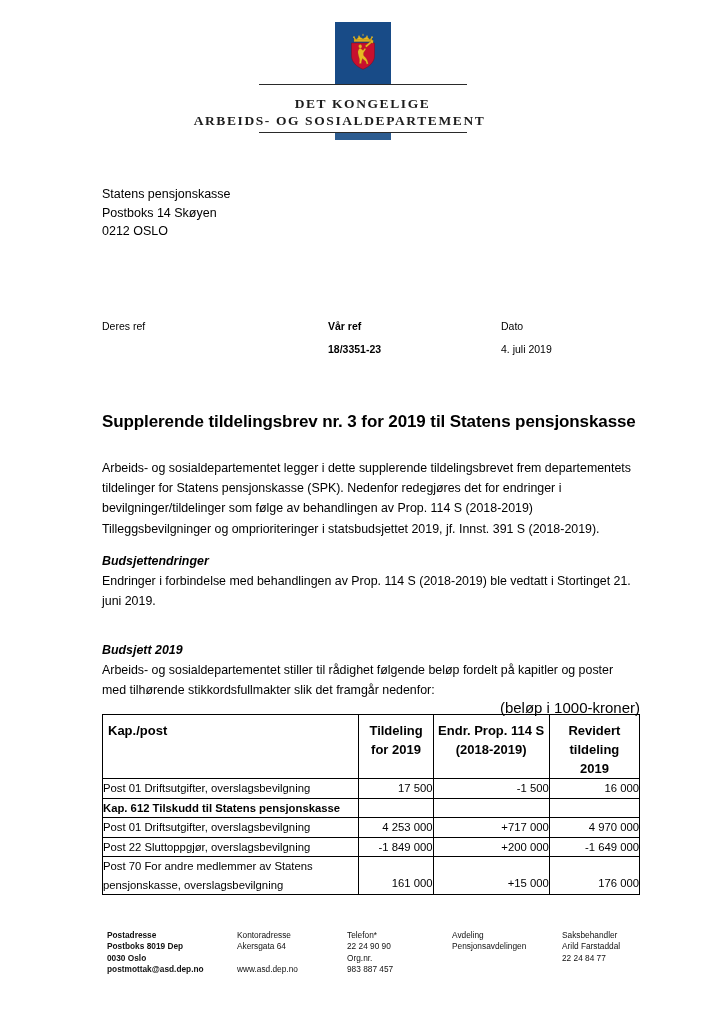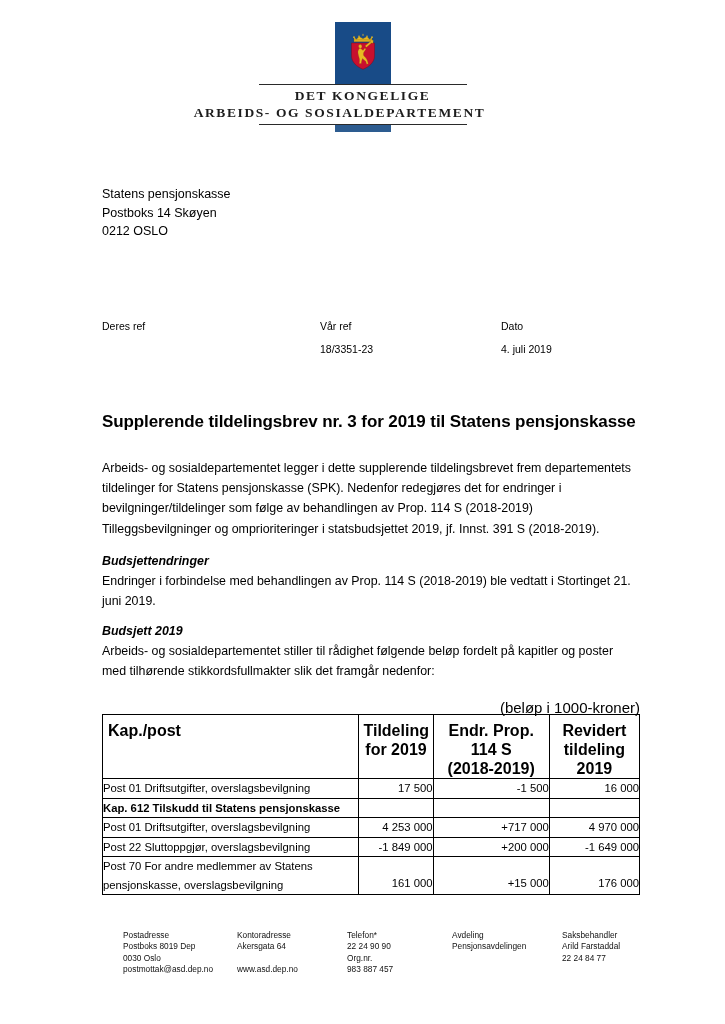--- a/index.html
+++ b/index.html
@@ -61,21 +61,21 @@
   .logo-line1, .logo-line2 {
     font-family: "Liberation Serif", serif;
     font-weight: bold;
     color: #1d1d1d;
     letter-spacing: 1.6px;
     text-align: center;
     white-space: nowrap;
   }
   .logo-line1 {
     font-size: 13.5px;
-    margin: 3px 0 1px 0;
+    margin: 11px 0 1px 0;
   }
   .logo-line2 {
     font-size: 13.5px;
     margin: 0 0 3px 0;
     width: 300px;
     margin-left: -46px;
   }
   .logo-bottom-rule {
     width: 100%;
     height: 1px;
@@ -110,21 +110,21 @@
     left: 0;
     width: 540px;
     font-size: 10.5px;
     line-height: 19px;
   }
   .ref-col {
     position: absolute;
     top: 0;
   }
   .ref-col.c1 { left: 0; }
-  .ref-col.c2 { left: 218px; }
+  .ref-col.c2 { left: 226px; font-weight: bold; }
   .ref-col.c3 { left: 399px; }
   .ref-label { display: block; }
   .ref-value { display: block; margin-top: 4px; }
 
   .doc-title {
     position: absolute;
     top: 412px;
     left: 0;
     font-size: 17px;
     font-weight: bold;
@@ -141,21 +141,21 @@
   .para-italic { }
 
   .sec-head {
     font-size: 12.4px;
     font-weight: bold;
     margin: 0;
     line-height: 20.2px;
     font-style: italic;
   }
   .block-budsjettendringer { position: absolute; top: 551px; left: 0; width: 540px; }
-  .block-budsjett2019     { position: absolute; top: 621px; left: 0; width: 530px; }
+  .block-budsjett2019     { position: absolute; top: 640px; left: 0; width: 530px; }
 
   
   .table-note {
     position: absolute;
     top: 699px;
     left: 0;
     width: 538px;
     text-align: right;
     font-size: 15px;
   }
@@ -169,21 +169,21 @@
     font-size: 11.3px;
   }
   table.budget td, table.budget th {
     border: 1px solid #000000;
     padding: 0;
     vertical-align: top;
   }
   table.budget th {
     font-weight: bold;
     text-align: center;
-    font-size: 16px;
+    font-size: 13px;
     line-height: 19px;
     padding: 6px 4px 0 4px;
     height: 52px;
     vertical-align: top;
   }
   table.budget th.kp {
     text-align: left;
     padding-left: 5px;
   }
   .col-desc { width: 256px; }
@@ -210,21 +210,21 @@
     left: 107px;
     width: 540px;
     font-size: 8.3px;
     line-height: 11.3px;
     color: #111111;
   }
   .footer-col {
     position: absolute;
     top: 0;
   }
-  .fc1 { left: 16px; }
+  .fc1 { left: 0; font-weight: bold; }
   .fc2 { left: 130px; }
   .fc3 { left: 240px; }
   .fc4 { left: 345px; }
   .fc5 { left: 455px; }
   .footer-col div { white-space: nowrap; }
   .footer-gap { height: 11.3px; }
 </style>
 </head>
 <body>
 

